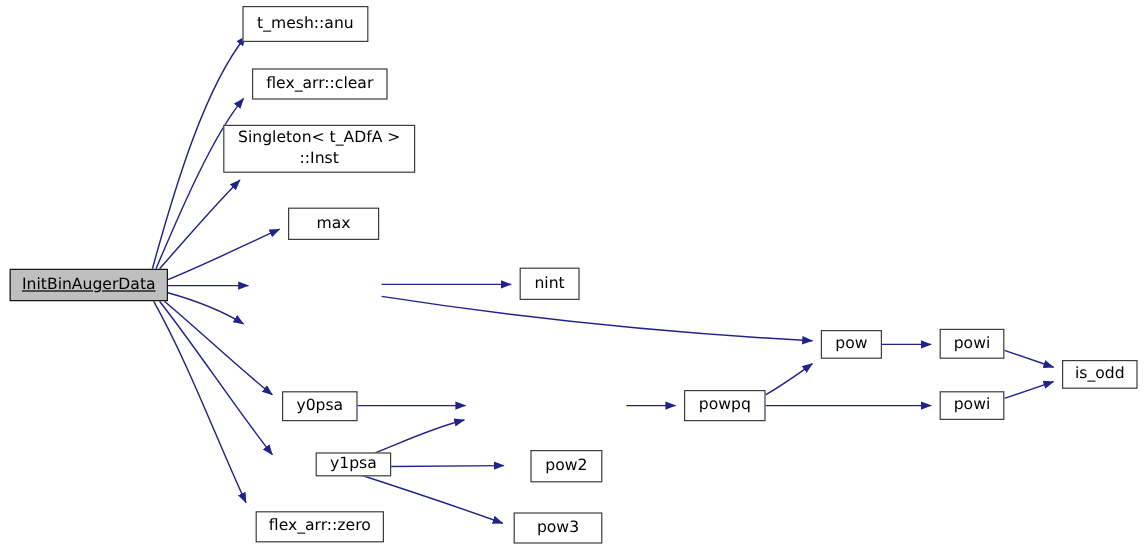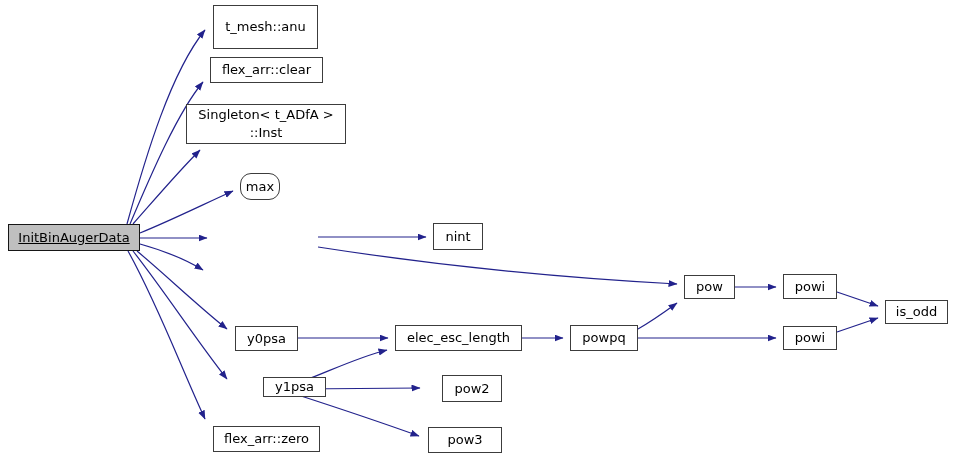--- a/index.html
+++ b/index.html
@@ -62,31 +62,30 @@
       <path d="M 522,338 L 563,338"></path>
       <path d="M 638,329 C 652,321 666,311 677,303"></path>
       <path d="M 638,338 L 776,338"></path>
       <path d="M 735,287 L 776,287"></path>
       <path d="M 837,292 C 852,297 866,302 878,306"></path>
       <path d="M 837,332 C 852,327 866,322 878,318"></path>
     </g>
   </svg>
 
   <div class="node root" style="left:8px;   top:224px; width:132px; height:27px;text-decoration:underline;">InitBinAugerData</div>
-  <div class="node" style="left:213px; top:5px;   width:105px; height:44px;">t_mesh::anu</div>
+  <div class="node" style="left:202px; top:5px;   width:105px; height:30px;">t_mesh::anu</div>
   <div class="node" style="left:210px; top:57px;  width:113px; height:26px;">flex_arr::clear</div>
   <div class="node" style="left:186px; top:104px; width:160px; height:40px;">Singleton&lt; t_ADfA &gt;
 ::Inst</div>
-  <div class="node" style="left:240px; top:173px; width:40px;  height:27px;border-radius:11px;">max</div>
+  <div class="node" style="left:240px; top:173px; width:76px;  height:27px;">max</div>
   <div class="node" style="left:433px; top:223px; width:50px;  height:27px;">nint</div>
   <div class="node" style="left:684px; top:275px; width:51px;  height:24px;">pow</div>
   <div class="node" style="left:783px; top:274px; width:54px;  height:25px;">powi</div>
   <div class="node" style="left:885px; top:300px; width:63px;  height:24px;">is_odd</div>
   <div class="node" style="left:235px; top:326px; width:63px;  height:25px;">y0psa</div>
-  <div class="node" style="left:395px; top:325px; width:127px; height:26px;">elec_esc_length</div>
   <div class="node" style="left:570px; top:325px; width:68px;  height:26px;">powpq</div>
   <div class="node" style="left:783px; top:326px; width:54px;  height:24px;">powi</div>
   <div class="node" style="left:235px; top:377px; width:63px;  height:20px;margin-left:28px;">y1psa</div>
   <div class="node" style="left:428px; top:375px; width:60px;  height:27px;margin-left:14px;">pow2</div>
   <div class="node" style="left:428px; top:427px; width:74px;  height:26px;">pow3</div>
   <div class="node" style="left:213px; top:426px; width:107px; height:26px;">flex_arr::zero</div>
 
 </div>
 
 </body></html>

